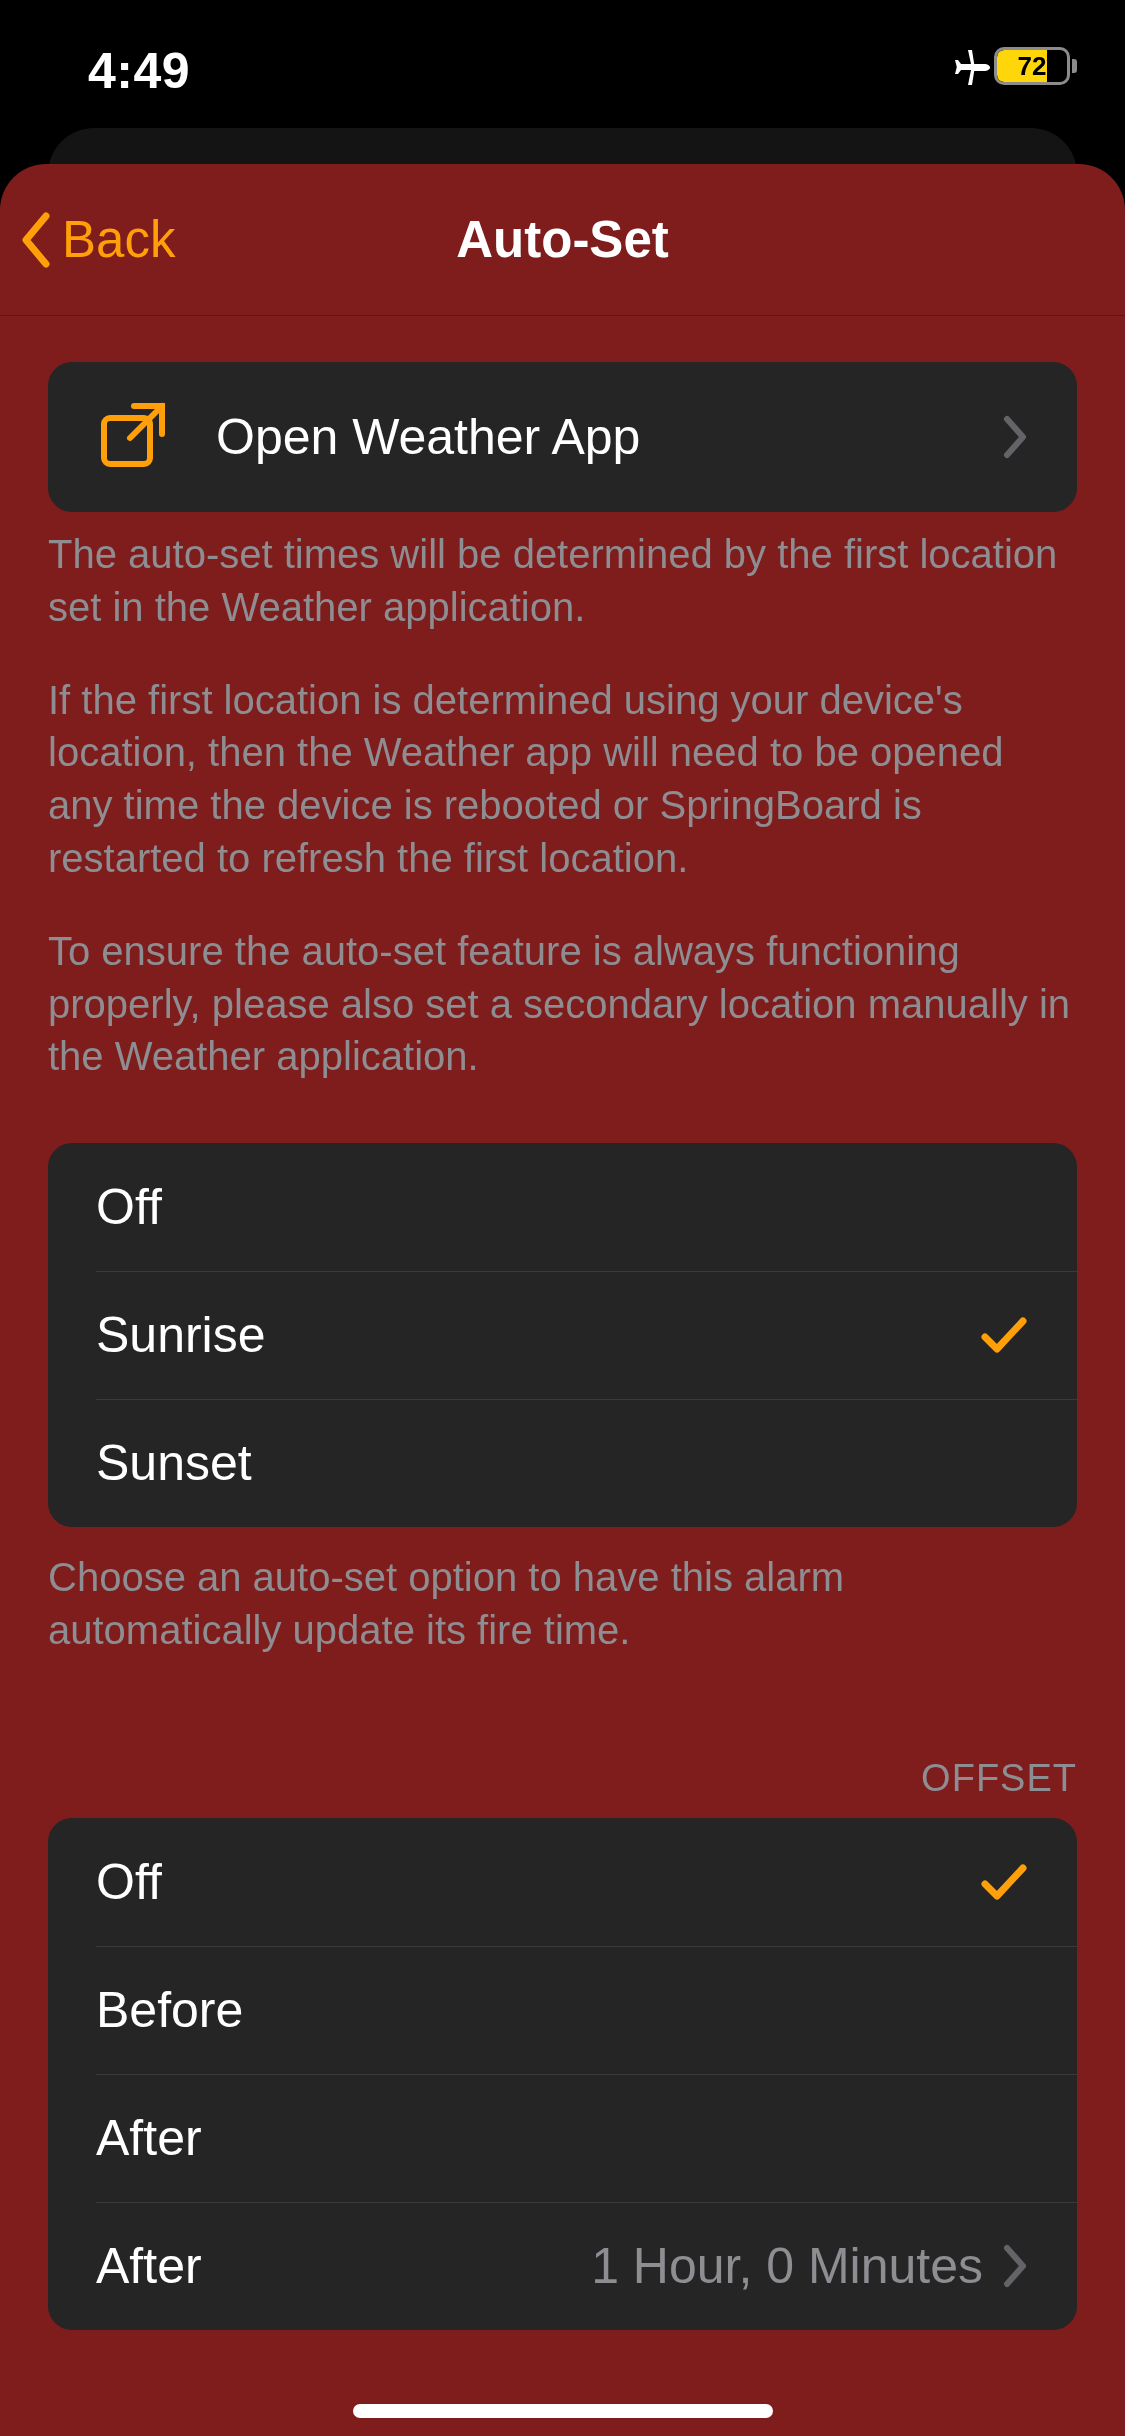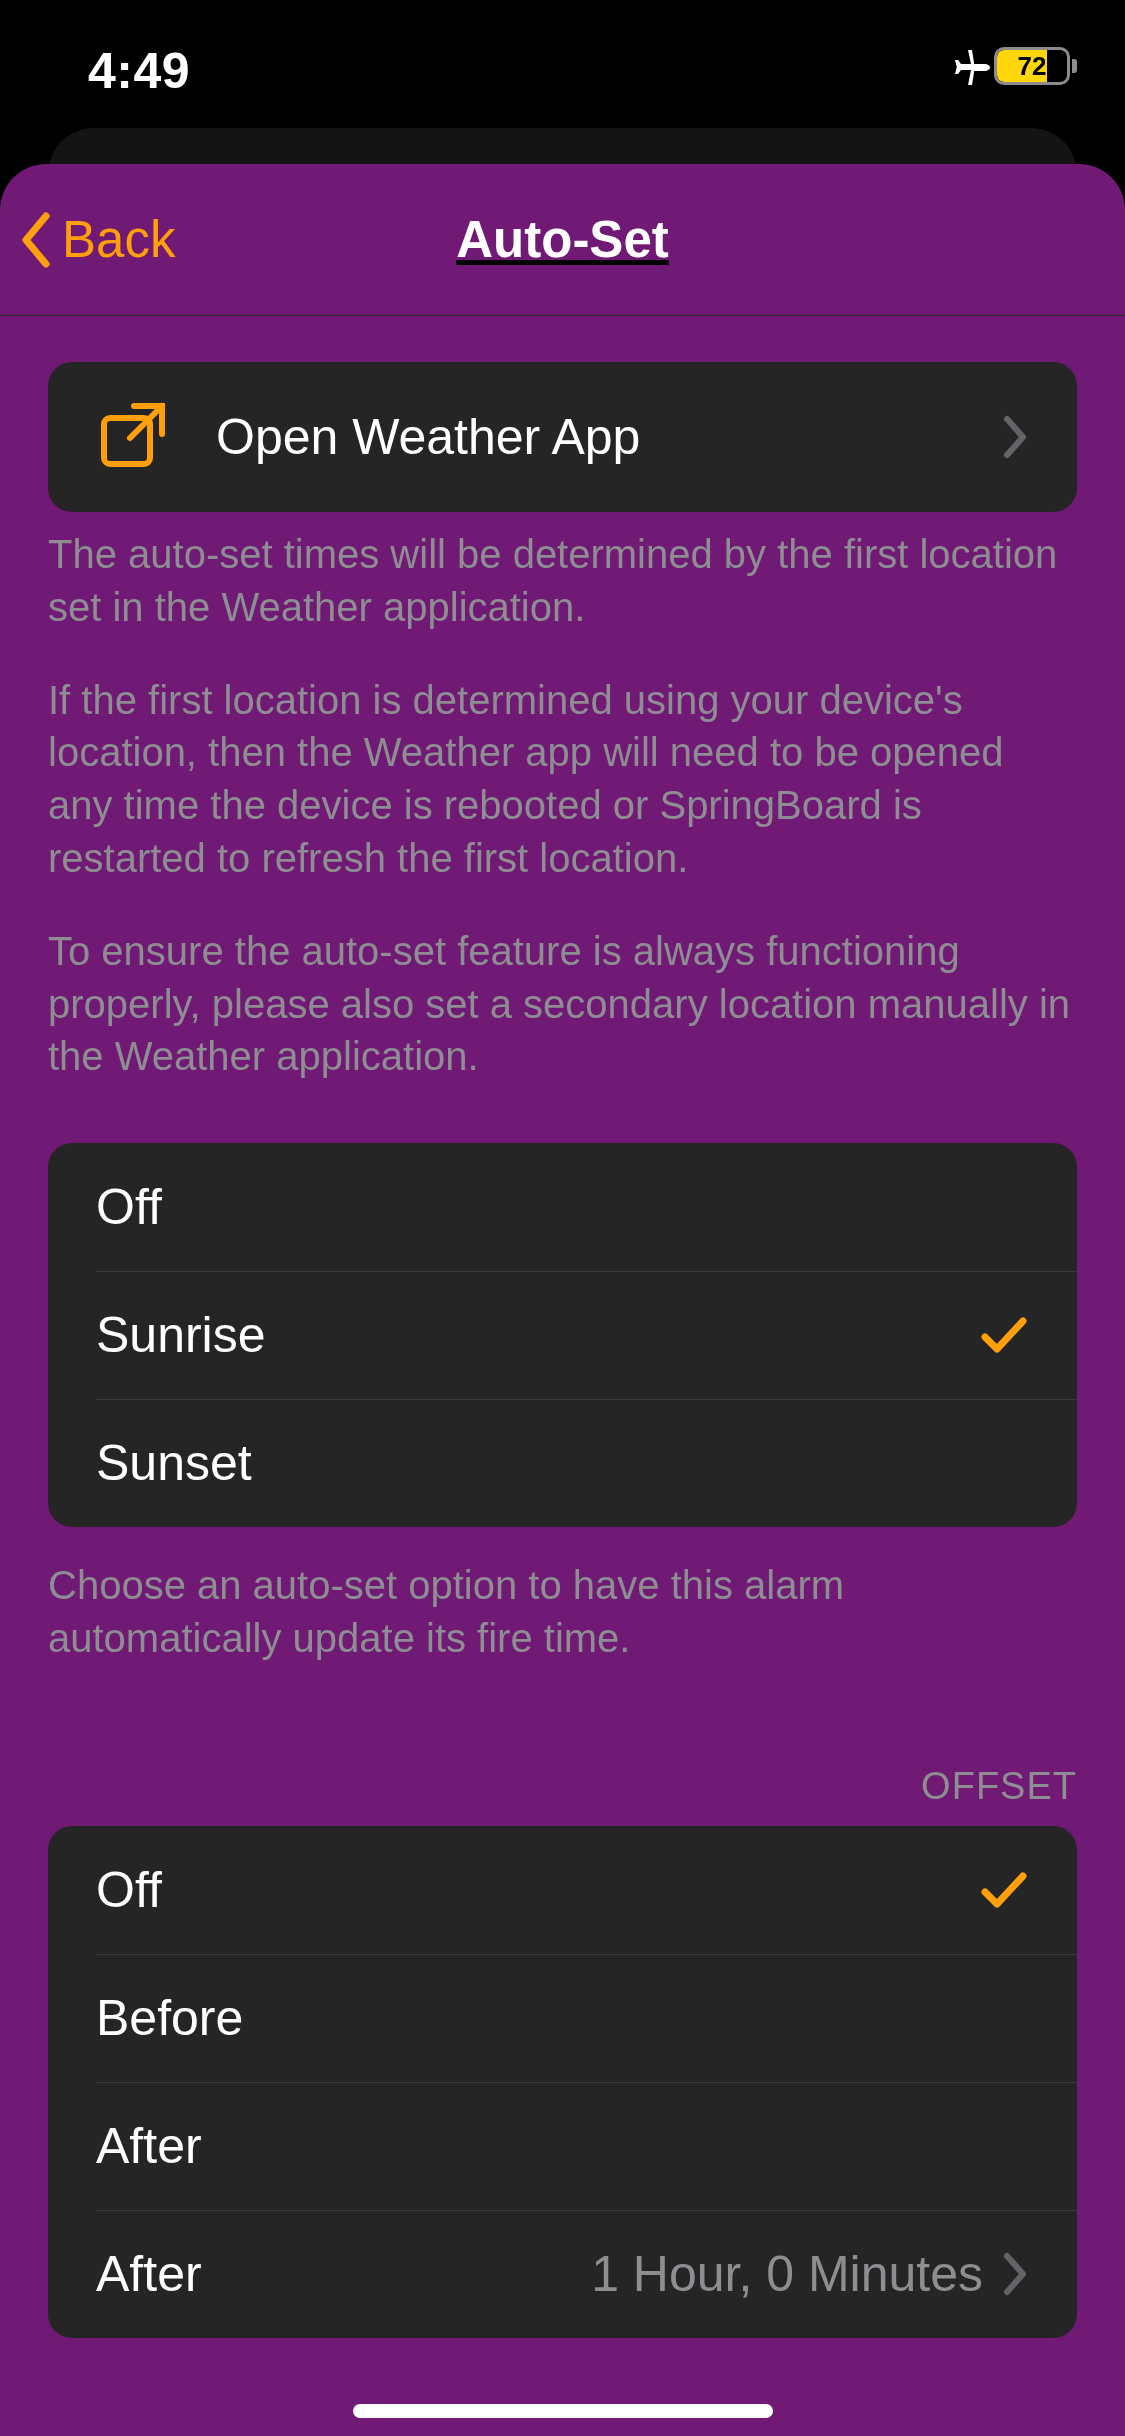--- a/index.html
+++ b/index.html
@@ -13,21 +13,21 @@
   .battery-wrap { position: relative; display: flex; align-items: center; }
   .battery-body { width: 76px; height: 38px; border: 3px solid rgba(255,255,255,0.55); border-radius: 10px; position: relative; overflow: hidden; }
   .battery-fill { position: absolute; left: 0; top: 0; bottom: 0; width: 72%; background: #ffd60a; border-radius: 7px 0 0 7px; }
   .battery-tip { width: 5px; height: 14px; background: rgba(255,255,255,0.55); border-radius: 0 3px 3px 0; margin-left: 2px; }
   .battery-pct { position: absolute; left: 0; top: 0; width: 76px; height: 38px; display: flex; align-items: center; justify-content: center; font-size: 26px; font-weight: 600; color: #000; }
 
   
   .bg-sheet { position: absolute; left: 48px; right: 48px; top: 128px; height: 60px; background: #141414; border-radius: 46px 46px 0 0; }
 
   
-  .sheet { position: absolute; left: 0; right: 0; top: 164px; bottom: 0; background: #701a75; border-radius: 46px 46px 0 0; overflow: hidden; text-decoration: underline; }
+  .sheet { position: absolute; left: 0; right: 0; top: 164px; bottom: 0; background: #7f1d1d; border-radius: 46px 46px 0 0; overflow: hidden; }
   
   .nav-bar { position: relative; height: 152px; display: flex; align-items: center; justify-content: center; border-bottom: 1px solid #2a2a2a; }
   .nav-back { position: absolute; left: 18px; top: 0; bottom: 0; display: flex; align-items: center; gap: 6px; color: #ff9f0a; font-size: 51px; font-weight: 400; }
   .nav-back svg { width: 38px; height: 60px; }
   .nav-title { color: #fff; font-size: 51px; font-weight: 700; }
 
   .scroll { position: absolute; left: 0; right: 0; top: 152px; bottom: 0; overflow: hidden; }
 
   .section-inset { padding: 46px 48px 0 48px; }
 
@@ -43,21 +43,21 @@
   .external-icon { width: 74px; height: 74px; }
 
   .chevron { width: 28px; height: 44px; }
   .chevron path { stroke: #636368; stroke-width: 6; fill: none; stroke-linecap: round; stroke-linejoin: round; }
 
   .check { width: 50px; height: 50px; }
   .check path { stroke: #ff9f0a; stroke-width: 7; fill: none; stroke-linecap: round; stroke-linejoin: round; }
 
   .footer-text { color: #8d8d92; font-size: 40px; line-height: 1.32; padding: 16px 48px 0 48px; }
   .footer-text p + p { margin-top: 40px; }
-  .footer-single { color: #8d8d92; font-size: 40px; line-height: 1.32; padding: 32px 48px 0 48px; }
+  .footer-single { color: #8d8d92; font-size: 40px; line-height: 1.32; padding: 24px 48px 0 48px; }
 
   .section-header { color: #8d8d92; font-size: 38px; font-weight: 400; letter-spacing: 1px; padding: 100px 48px 18px 48px; text-align: right; }
 
   .home-indicator { position: absolute; left: 50%; transform: translateX(-50%); bottom: 18px; width: 420px; height: 14px; background: #fff; border-radius: 20px; }
 </style>
 </head>
 <body>
 
 <div class="status-bar">
   <div class="status-time">4:49</div>

